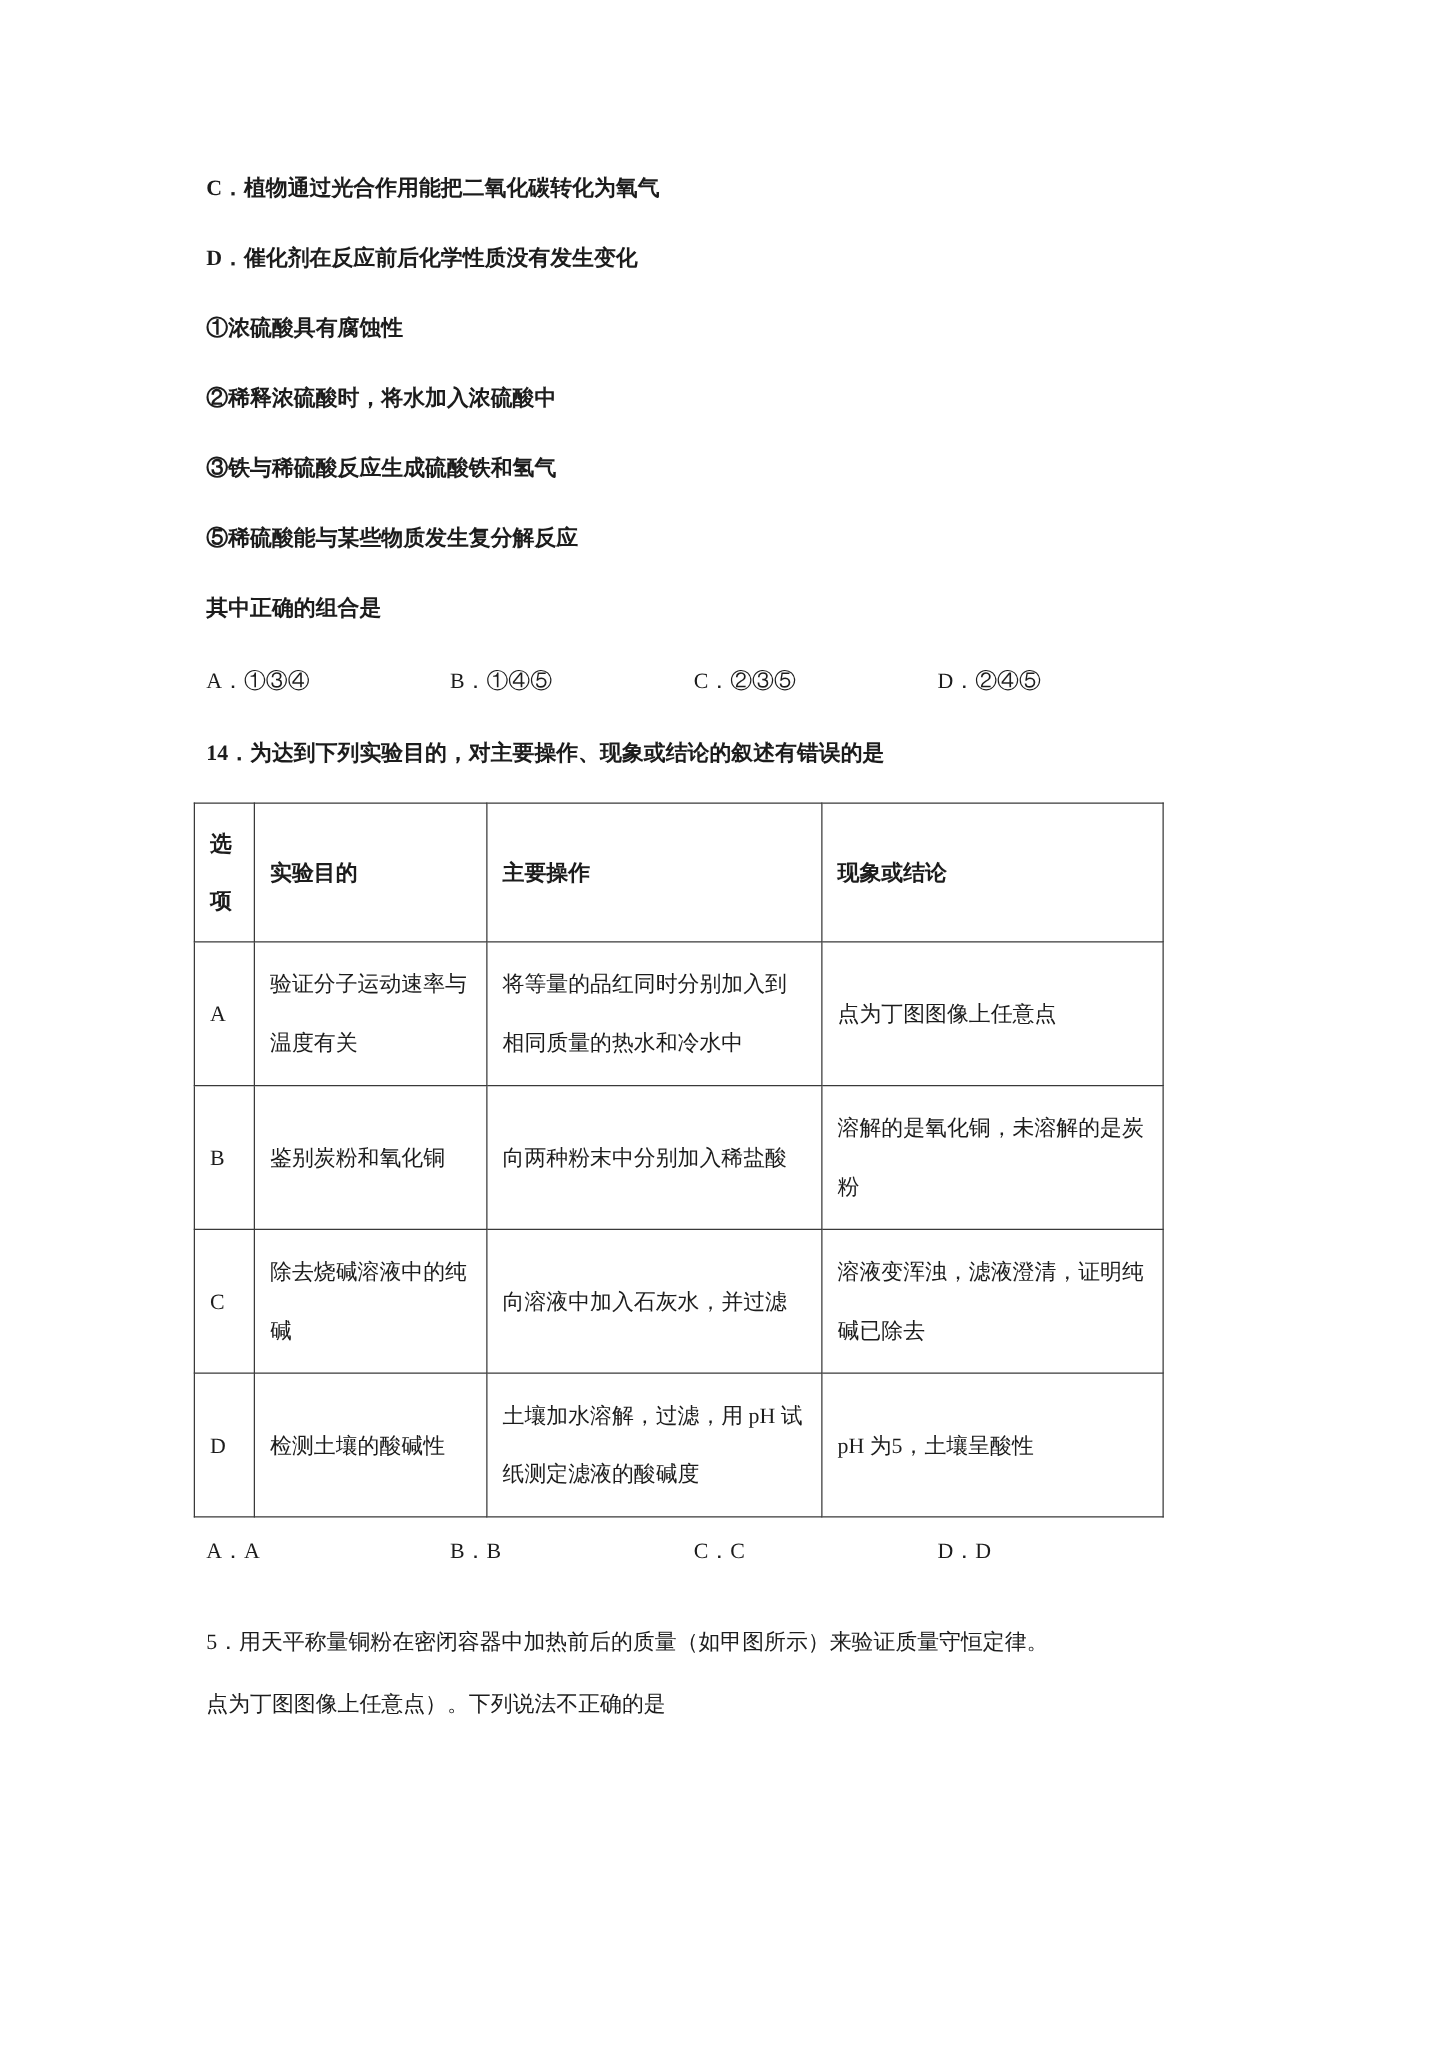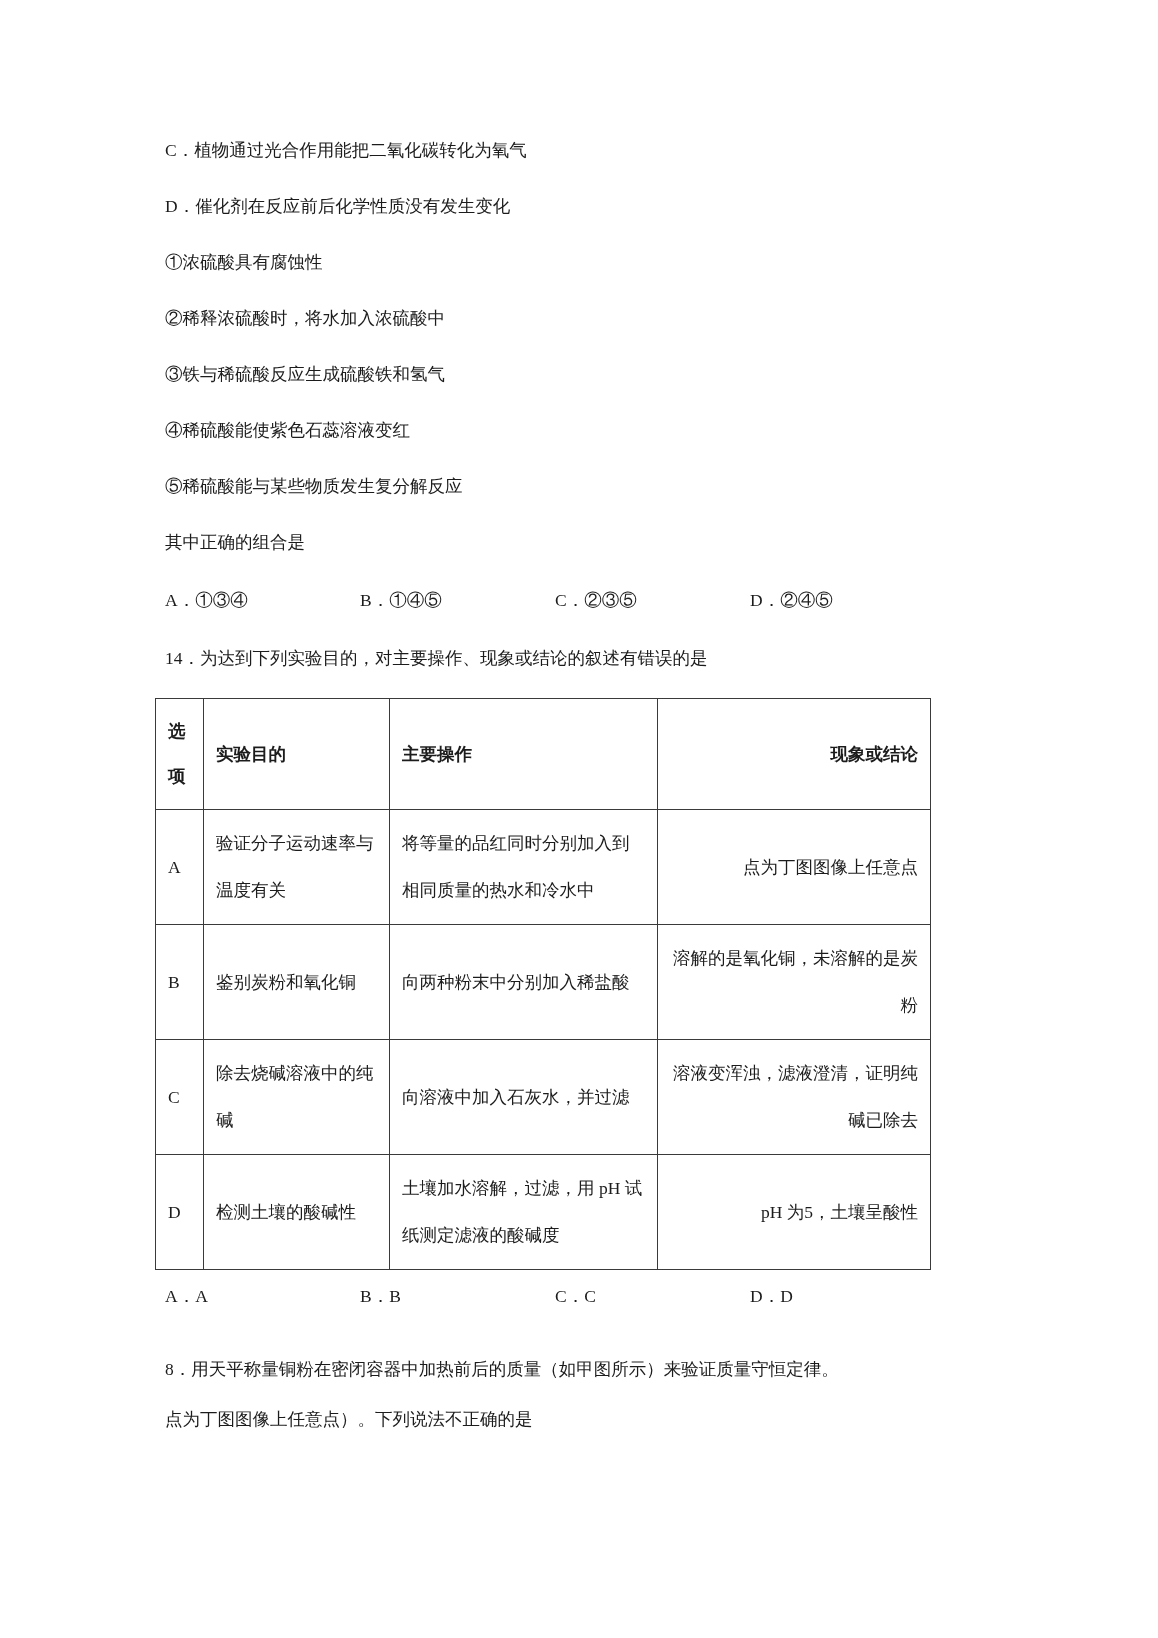--- a/index.html
+++ b/index.html
@@ -12,20 +12,21 @@
     color:#1c1c1c;
     position:relative;
   }
   .content {
     padding:140px 225px 60px 165px;
   }
   .para {
     line-height:20px;
     margin-bottom:36px;
     white-space:nowrap;
+    font-weight:bold;
   }
   .options-row {
     display:flex;
     margin-bottom:36px;
   }
   .options-row .opt {
     width:195px;
     flex:0 0 auto;
   }
   .options-row .opt:last-child { width:auto; }
@@ -40,21 +41,21 @@
   table.qtable td {
     border:1px solid #3a3a3a;
     vertical-align:middle;
     padding:10px 12px;
     line-height:47px;
     font-size:17.5px;
   }
   table.qtable .c0 { width:48px; }
   table.qtable .c1 { width:186px; }
   table.qtable .c2 { width:268px;margin-top:48px; }
-  table.qtable .c3 { width:273px;text-align:right; }
+  table.qtable .c3 { width:273px; }
   table.qtable tr.hrow td {
     height:96px;
     font-weight:bold;
     font-family:"Liberation Sans","DejaVu Sans",sans-serif;
     line-height:45px;
   }
   table.qtable tr.drow td { height:106px; }
   table.qtable td.optcell {
     font-weight:normal;
     font-family:"Liberation Serif","DejaVu Serif",serif;
@@ -68,21 +69,20 @@
 </head>
 <body>
 
 <div class="content">
 
   <div class="para">C．植物通过光合作用能把二氧化碳转化为氧气</div>
   <div class="para">D．催化剂在反应前后化学性质没有发生变化</div>
   <div class="para">①浓硫酸具有腐蚀性</div>
   <div class="para">②稀释浓硫酸时，将水加入浓硫酸中</div>
   <div class="para">③铁与稀硫酸反应生成硫酸铁和氢气</div>
-  <div class="para">④稀硫酸能使紫色石蕊溶液变红</div>
   <div class="para">⑤稀硫酸能与某些物质发生复分解反应</div>
   <div class="para">其中正确的组合是</div>
 
   <div class="options-row">
     <span class="opt">A．①③④</span>
     <span class="opt">B．①④⑤</span>
     <span class="opt">C．②③⑤</span>
     <span class="opt">D．②④⑤</span>
   </div>
 
@@ -127,17 +127,17 @@
     </table>
 
   <div class="options-row">
     <span class="opt">A．A</span>
     <span class="opt">B．B</span>
     <span class="opt">C．C</span>
     <span class="opt">D．D</span>
   </div>
 
   <div class="q15">
-    <div class="line">8．用天平称量铜粉在密闭容器中加热前后的质量（如甲图所示）来验证质量守恒定律。</div>
+    <div class="line">5．用天平称量铜粉在密闭容器中加热前后的质量（如甲图所示）来验证质量守恒定律。</div>
     <div class="line">点为丁图图像上任意点）。下列说法不正确的是</div>
   </div>
 
 </div>
 
 </body></html>

